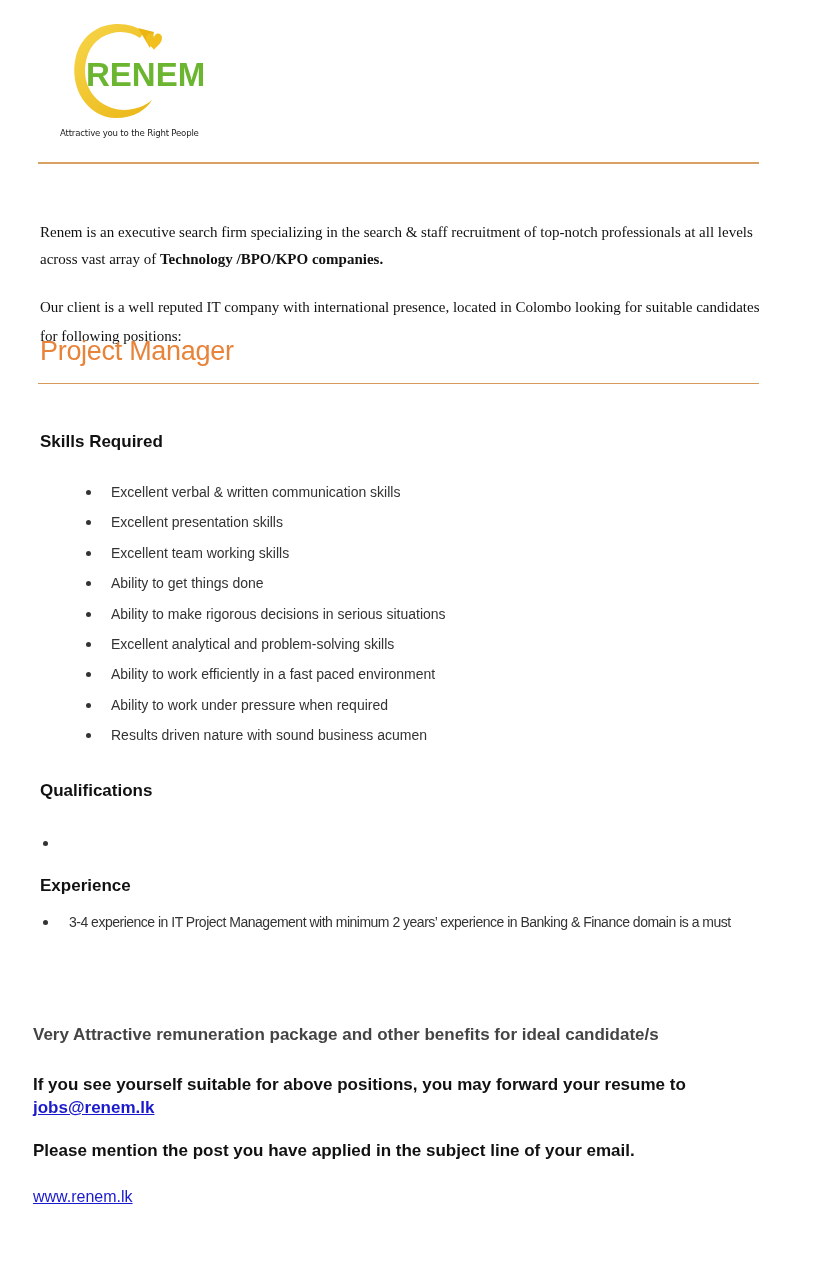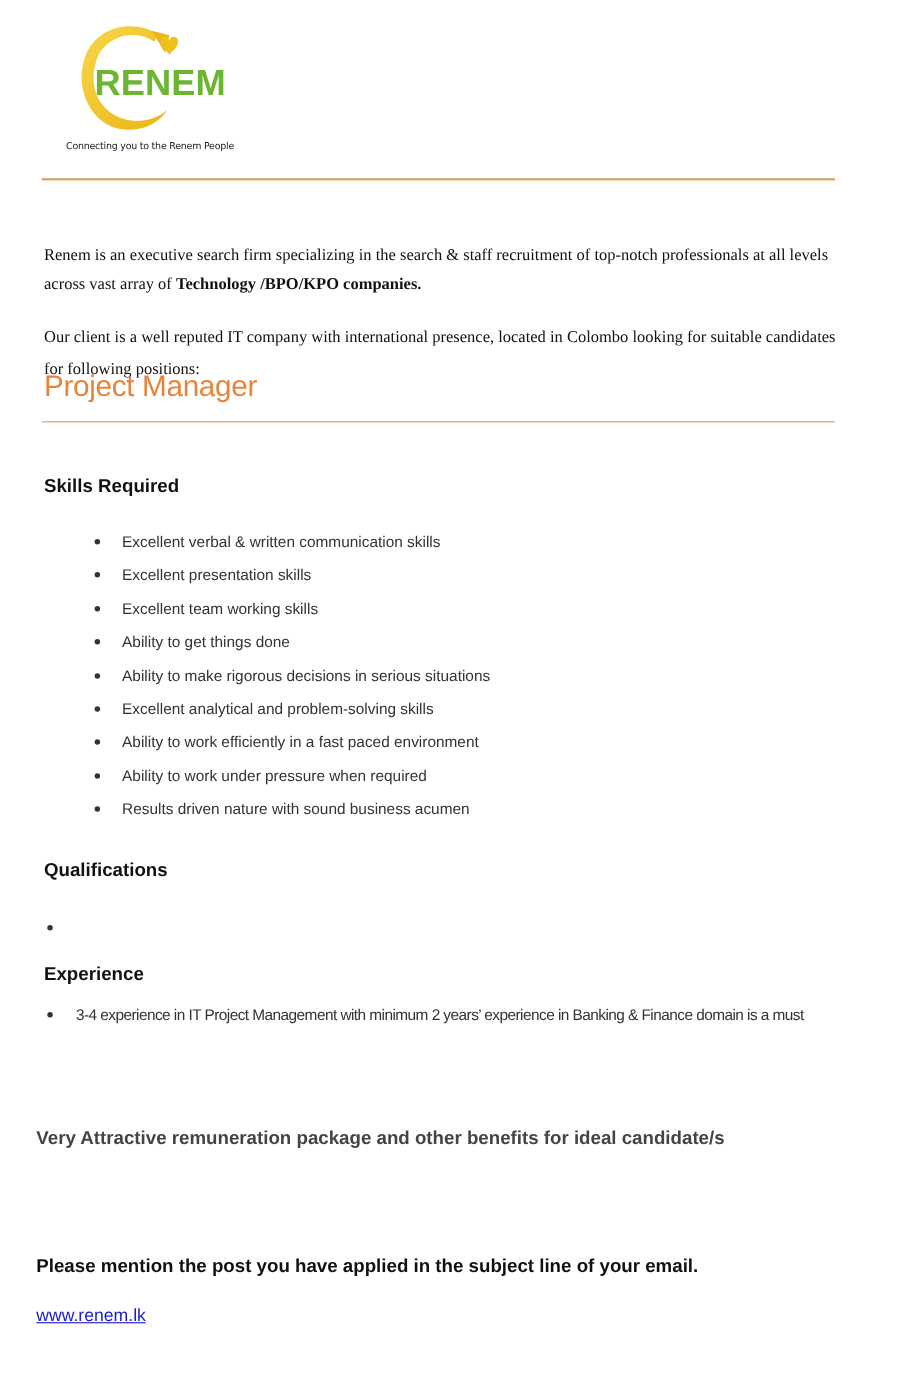--- a/index.html
+++ b/index.html
@@ -88,21 +88,21 @@
         <linearGradient id="ringg" x1="0" y1="0" x2="1" y2="1">
           <stop offset="0" stop-color="#f7d64a"></stop>
           <stop offset="1" stop-color="#eab515"></stop>
         </linearGradient>
       </defs>
       <path d="M78 14 C 60 0, 20 2, 10 38 C 2 70, 22 100, 50 100 C 68 100, 80 92, 86 82 C 74 92, 58 94, 46 90 C 22 82, 14 58, 22 36 C 30 14, 58 8, 74 20 Z" fill="url(#ringg)"></path>
       <path d="M72 10 L 88 14 L 84 30 Z" fill="#eab515"></path>
       <path d="M80 20 C 80 14, 88 14, 88 20 C 88 14, 96 14, 96 20 C 96 26, 88 30, 88 32 C 88 30, 80 26, 80 20 Z" fill="#f2c01e"></path>
     </svg>
     <span class="logo-word">RENEM</span>
-    <span class="logo-tagline">Connecting you to the Renem People</span>
+    <span class="logo-tagline">Attractive you to the Right People</span>
   </div>
 
   <div class="rule top"></div>
 
   <div class="serif p1">
     <span>Renem is an executive search firm specializing in the search &amp; staff recruitment of top-notch professionals at all levels across vast array of </span><span class="bold">Technology /BPO/KPO companies</span><span class="bold">.</span>
   </div>
 
   <div class="serif p2">Our client is a well reputed  IT company with international presence, located in Colombo  looking for suitable candidates for following positions:</div>
 
@@ -126,17 +126,21 @@
   <ul class="list quals">
     <li><span class="dot"></span></li>
   </ul>
 
   <div class="h2 h-exp">Experience</div>
   <ul class="list exp">
     <li><span class="dot"></span><span>3-4 experience in IT Project Management with minimum 2 years’ experience in Banking &amp; Finance domain is a must</span></li>
   </ul>
 
   <div class="footer-p f1">Very Attractive remuneration package and other benefits for ideal candidate/s</div>
+  <div class="footer-p f2">
+    <span>If you see yourself suitable for above positions, you may forward your resume to</span><br>
+    <a class="link">jobs@renem.lk</a>
+  </div>
   <div class="footer-p f3">Please mention the post you have applied in the subject line of your email.</div>
   <div class="site">
     <a class="link">www.renem.lk</a>
   </div>
 </div>
 
 </body></html>

